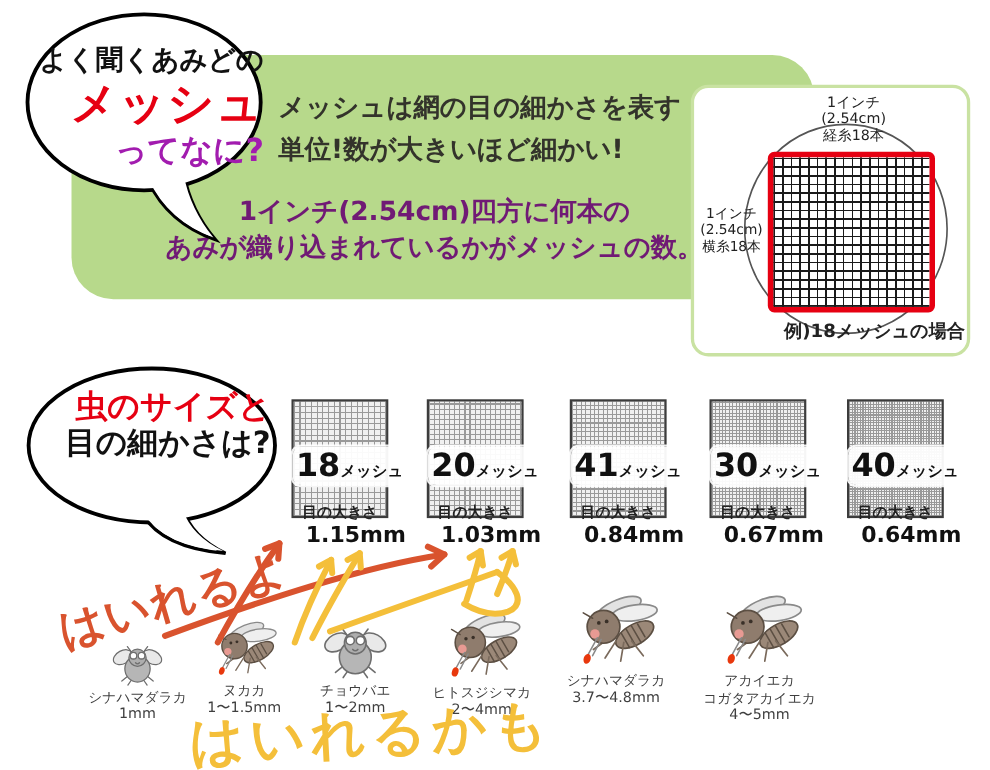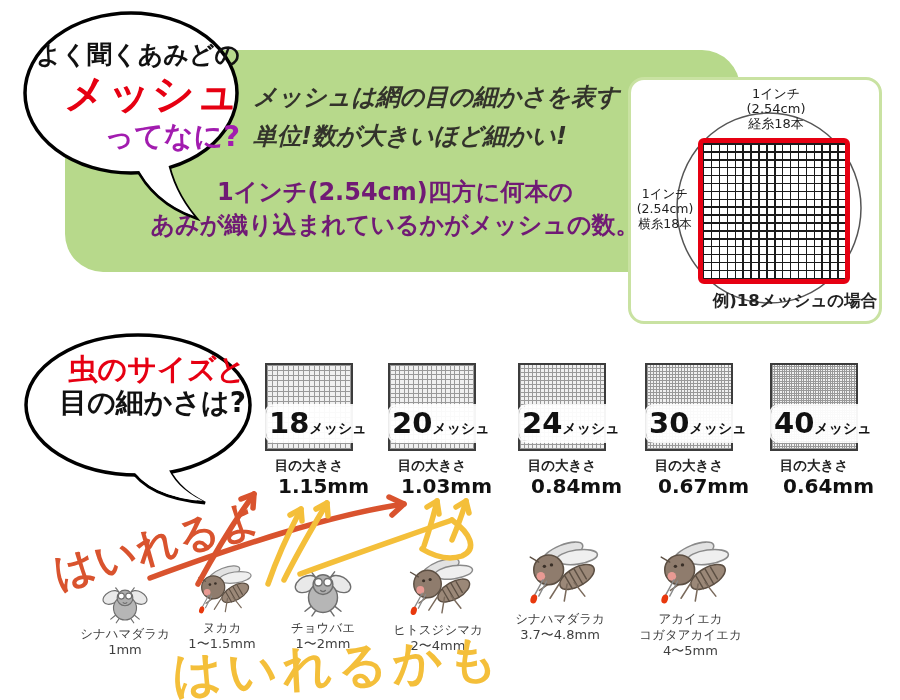--- a/index.html
+++ b/index.html
@@ -3,21 +3,21 @@
 <meta charset="utf-8">
 <style>
   html,body{margin:0;padding:0;background:#fff;}
   #stage{
     position:relative;width:900px;height:700px;background:#ffffff;overflow:hidden;
     font-family:"DejaVu Sans",sans-serif;color:#222;
   }
   .abs{position:absolute;}
   
   .green-panel{left:65px;top:50px;width:675px;height:222px;background:#b7d98b;border-radius:38px;}
-  .panel-t1{left:253px;top:78px;width:420px;font-size:24px;font-weight:bold;color:#33332b;line-height:39px;white-space:nowrap;font-style:italic;}
+  .panel-t1{left:253px;top:78px;width:420px;font-size:24px;font-weight:bold;color:#33332b;line-height:39px;white-space:nowrap;}
   .panel-t2{left:150px;top:176px;width:490px;font-size:24px;font-weight:bold;color:#701a75;line-height:33px;text-align:center;white-space:nowrap;}
   
   .example-box{left:628px;top:77px;width:248px;height:241px;background:#fff;border:3px solid #c9e2a2;border-radius:16px;z-index:3;}
   .ex-top-label{left:40px;top:6px;width:210px;text-align:center;font-size:13px;line-height:15px;color:#222;}
   .ex-left-label{left:0px;top:106px;width:68px;text-align:center;font-size:12.5px;line-height:15px;color:#222;}
   .red-square{
     left:67px;top:58px;width:152px;height:146px;box-sizing:border-box;
     border:5px solid #e60012;border-radius:6px;background-color:#fff;
     background-image:
       repeating-linear-gradient(0deg,#1a1a1a 0,#1a1a1a 1.5px,transparent 1.5px,transparent 7.9px),
@@ -28,21 +28,21 @@
   .bubble-svg{z-index:4;}
   .bubble-text{z-index:5;text-align:right;}
   .b1-l1{font-size:25px;font-weight:bold;color:#111;line-height:30px;}
   .b1-l2{font-size:42px;font-weight:bold;color:#e60012;line-height:48px;letter-spacing:1px;}
   .b1-l3{font-size:29px;font-weight:bold;color:#a21caf;line-height:36px;}
   .b2-l1{font-size:29px;font-weight:bold;color:#e60012;line-height:34px;}
   .b2-l2{font-size:26px;font-weight:bold;color:#111;line-height:32px;}
   .b2-l3{font-size:28px;font-weight:bold;color:#111;line-height:34px;}
   
   .mesh{
-    box-sizing:border-box;border:2px solid #3c3c3c;background-color:#f0f0f0;width:88px;height:88px;
+    box-sizing:border-box;border:2px solid #3c3c3c;background-color:#f0f0f0;width:88px;height:108px;
     background-image:
       repeating-linear-gradient(0deg,#999 0,#999 1px,transparent 1px,transparent var(--p)),
       repeating-linear-gradient(90deg,#999 0,#999 1px,transparent 1px,transparent var(--p));
   }
   .m18{--p:5.2px}.m20{--p:4.6px}.m24{--p:4.0px}.m30{--p:3.1px}.m40{--p:2.4px}
   .mesh-label{
     position:absolute;left:1px;top:43px;background:rgba(255,255,255,0.95);
     border-radius:8px;padding:0 4px 1px 3px;white-space:nowrap;box-shadow:0 0 0 2px rgba(255,255,255,0.9);
   }
   .mesh-label .num{font-size:29px;font-weight:bold;color:#111;}
@@ -168,21 +168,21 @@
   </div>
   <div class="abs" style="left:388px;top:363px">
     <div class="mesh m20">
       <div class="mesh-label"><span class="num">20</span><span class="unit">メッシュ</span></div>
     </div>
     <div class="abs mesh-cap" style="left:-16px;top:94px">目の大きさ</div>
     <div class="abs mesh-val" style="left:-16px;top:111px">1.03mm</div>
   </div>
   <div class="abs" style="left:518px;top:363px">
     <div class="mesh m24">
-      <div class="mesh-label"><span class="num">24</span><span class="unit">メッシュ</span></div>
+      <div class="mesh-label"><span class="num">41</span><span class="unit">メッシュ</span></div>
     </div>
     <div class="abs mesh-cap" style="left:-16px;top:94px">目の大きさ</div>
     <div class="abs mesh-val" style="left:-16px;top:111px">0.84mm</div>
   </div>
   <div class="abs" style="left:645px;top:363px">
     <div class="mesh m30">
       <div class="mesh-label"><span class="num">30</span><span class="unit">メッシュ</span></div>
     </div>
     <div class="abs mesh-cap" style="left:-16px;top:94px">目の大きさ</div>
     <div class="abs mesh-val" style="left:-16px;top:111px">0.67mm</div>

